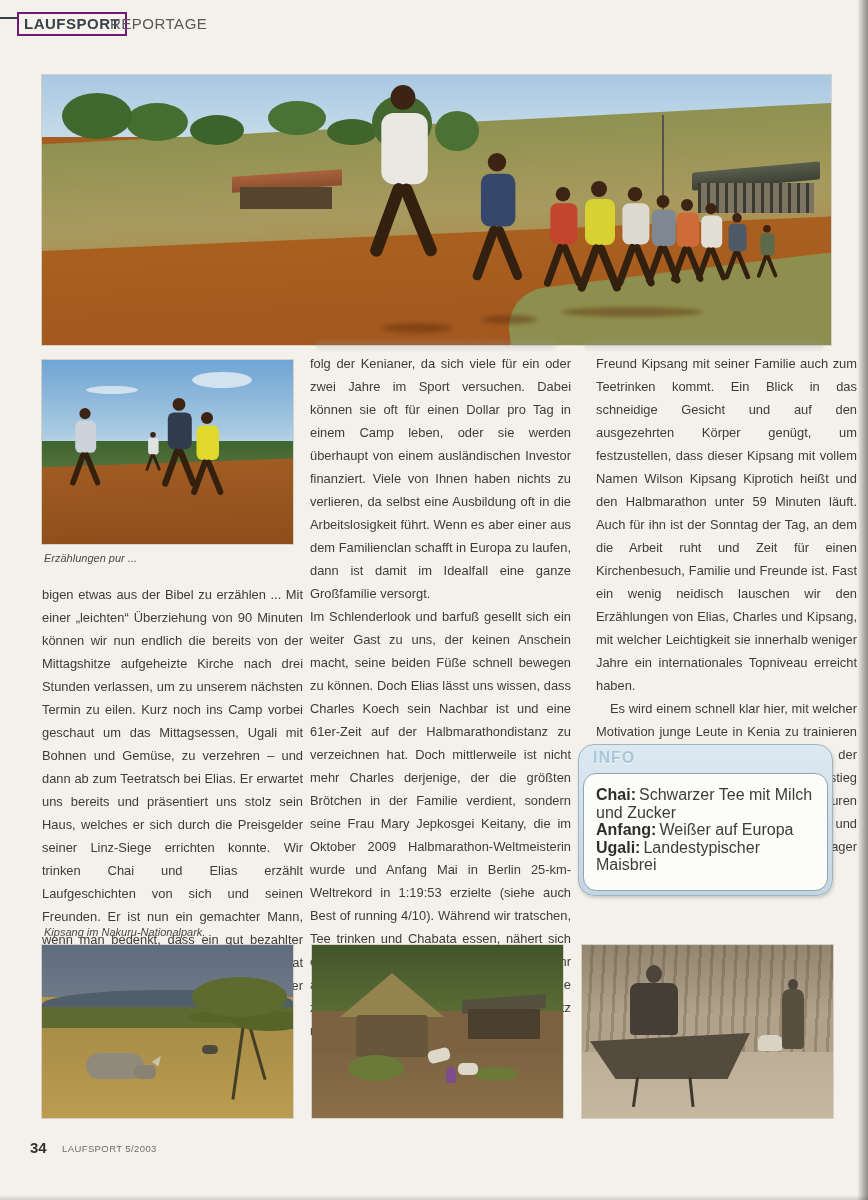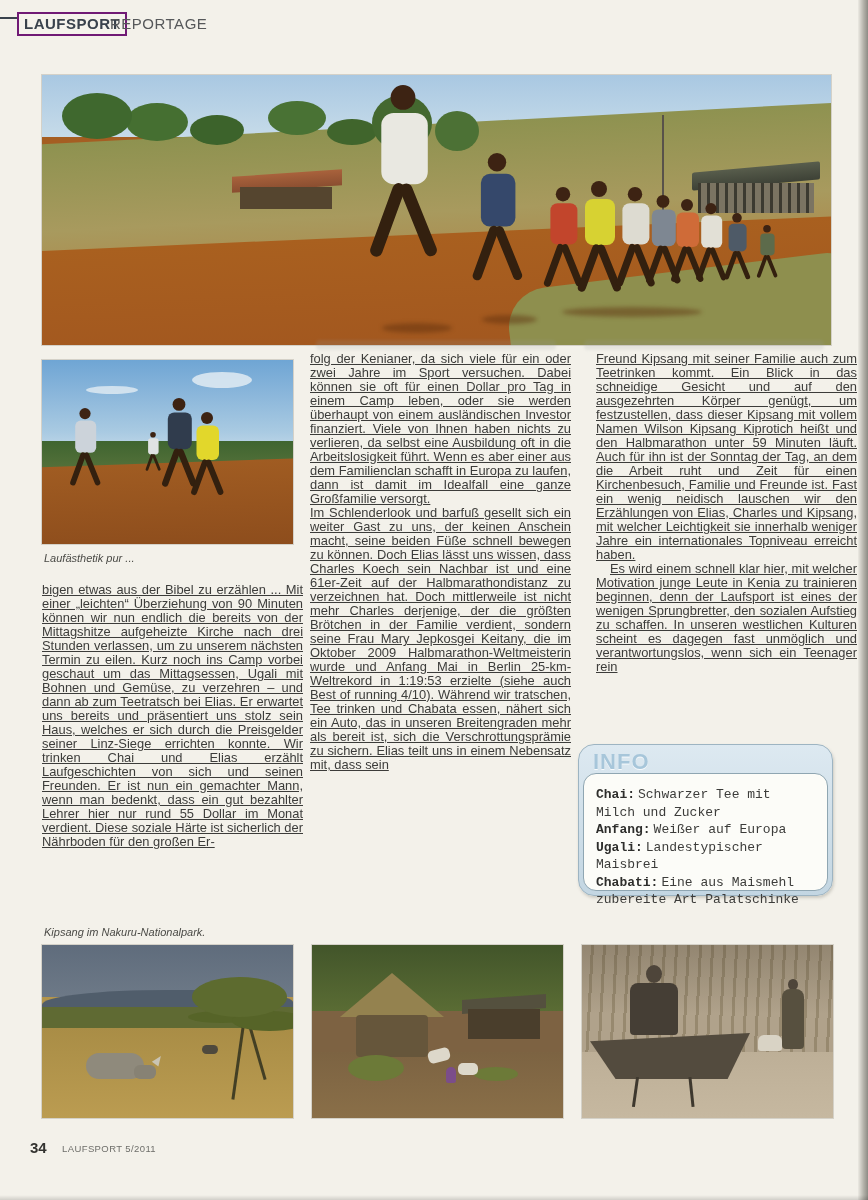--- a/index.html
+++ b/index.html
@@ -54,39 +54,39 @@
   .sidephoto{left:42px;top:360px;width:251px;height:184px;background:#9c5a22;}
   .side-sky{position:absolute;left:0;top:0;width:100%;height:52%;
     background:linear-gradient(180deg,#6fa5d4,#a9cae2 75%,#c8dcea);}
   .side-trees{position:absolute;left:0;top:44%;width:100%;height:16%;
     background:linear-gradient(180deg,#3f6530,#55713a);border-radius:0 0 0 0;}
   .side-dirt{position:absolute;left:-10px;top:56%;width:106%;height:50%;
     background:linear-gradient(180deg,#a05c22,#8c4c1c);transform:rotate(-2deg);}
   .sidephoto-caption{position:absolute;left:44px;top:552px;}
 
   
-  .col{position:absolute;width:261px;font-size:12.9px;line-height:14px;color:#3c3c3a;
-    text-align:justify;text-decoration:underline;}
+  .col{position:absolute;width:261px;font-size:12.9px;line-height:23px;color:#3c3c3a;
+    text-align:justify;}
   .col p{margin:0;}
   .col1{left:42px;top:583px;}
   .col2{left:310px;top:352px;}
   .col3{left:596px;top:352px;}
   .col-heading{font-weight:bold;font-size:14.5px;color:#2f2f2d;margin:14px 0 4px 0;text-align:left;}
   .indent{text-indent:14px;}
   .bleed{position:absolute;height:10px;border-radius:4px;background:#9aa0a4;opacity:.16;filter:blur(1.5px);}
 
   
   .infobox{position:absolute;left:578px;top:744px;width:253px;height:150px;
     background:linear-gradient(180deg,#dde9f1,#c3d6e2);border:1px solid #9db4c2;border-radius:16px;
     box-shadow:1px 2px 3px rgba(90,90,80,.25);}
-  .infobox-title{position:absolute;left:14px;top:4px;font-size:22px;font-weight:bold;letter-spacing:1px;
+  .infobox-title{position:absolute;left:14px;top:4px;font-size:16px;font-weight:bold;letter-spacing:1px;
     color:#a7c6da;text-shadow:0 1px 0 rgba(255,255,255,.8);}
   .infobox-inner{position:absolute;left:4px;right:4px;top:28px;bottom:4px;background:#fcfcf8;
     border:1px solid #8fa6b2;border-radius:13px;padding:12px 10px 8px 12px;box-sizing:border-box;}
-  .info-item{font-size:13px;line-height:17.5px;color:#3c3c3a;font-family:Liberation Mono, monospace;}
+  .info-item{font-size:16px;line-height:17.5px;color:#3c3c3a;}
   .info-term{font-weight:bold;color:#2e2e2c;}
   .info-def{margin-left:3px;}
 
   
   .bcaption-left{position:absolute;left:44px;top:926px;}
   .bcaption-mid{position:absolute;left:313px;top:926px;width:540px;}
   .bphoto{top:945px;width:251px;height:173px;}
   .bp1{left:42px;background:#b3954c;}
   .bp2{left:312px;background:#7d6242;}
   .bp3{left:582px;background:#b2a48d;}
@@ -265,21 +265,21 @@
       </div>
     <div class="runner" style="left:156px;top:52px;transform:scale(1.5);--shirt:#e2d72b;">
         <span class="r-head"></span>
         <span class="r-torso"></span>
         <span class="r-legs">
           <i></i>
           <i></i>
         </span>
       </div>
   </div>
-  <div class="caption sidephoto-caption">Laufästhetik pur ...</div>
+  <div class="caption sidephoto-caption">Erzählungen pur ...</div>
 
   <div class="bleed" style="left:316px;top:340px;width:240px;"></div>
   <div class="bleed" style="left:584px;top:340px;width:240px;"></div>
 
   <div class="col col1">
     <p>bigen etwas aus der Bibel zu erzählen ... Mit einer „leichten“ Überziehung von 90 Minuten können wir nun endlich die bereits von der Mittagshitze aufgeheizte Kirche nach drei Stunden verlassen, um zu unserem nächsten Termin zu eilen. Kurz noch ins Camp vorbei geschaut um das Mittagsessen, Ugali mit Bohnen und Gemüse, zu verzehren – und dann ab zum Teetratsch bei Elias. Er erwartet uns bereits und präsentiert uns stolz sein Haus, welches er sich durch die Preisgelder seiner Linz-Siege errichten konnte. Wir trinken Chai und Elias erzählt Laufgeschichten von sich und seinen Freunden. Er ist nun ein gemachter Mann, wenn man bedenkt, dass ein gut bezahlter Lehrer hier nur rund 55 Dollar im Monat verdient. Diese soziale Härte ist sicherlich der Nährboden für den großen Er-</p>
   </div>
 
   <div class="col col2">
     <p>folg der Kenianer, da sich viele für ein oder zwei Jahre im Sport versuchen. Dabei können sie oft für einen Dollar pro Tag in einem Camp leben, oder sie werden überhaupt von einem ausländischen Investor finanziert. Viele von Ihnen haben nichts zu verlieren, da selbst eine Ausbildung oft in die Arbeitslosigkeit führt. Wenn es aber einer aus dem Familienclan schafft in Europa zu laufen, dann ist damit im Idealfall eine ganze Großfamilie versorgt.</p>
@@ -290,21 +290,20 @@
     <p>Freund Kipsang mit seiner Familie auch zum Teetrinken kommt. Ein Blick in das schneidige Gesicht und auf den ausgezehrten Körper genügt, um festzustellen, dass dieser Kipsang mit vollem Namen Wilson Kipsang Kiprotich heißt und den Halbmarathon unter 59 Minuten läuft. Auch für ihn ist der Sonntag der Tag, an dem die Arbeit ruht und Zeit für einen Kirchenbesuch, Familie und Freunde ist. Fast ein wenig neidisch lauschen wir den Erzählungen von Elias, Charles und Kipsang, mit welcher Leichtigkeit sie innerhalb weniger Jahre ein internationales Topniveau erreicht haben.</p>
     <p class="indent">Es wird einem schnell klar hier, mit welcher Motivation junge Leute in Kenia zu trainieren beginnen, denn der Laufsport ist eines der wenigen Sprungbretter, den sozialen Aufstieg zu schaffen. In unseren westlichen Kulturen scheint es dagegen fast unmöglich und verantwortungslos, wenn sich ein Teenager rein</p>
   </div>
 
   <div class="infobox">
     <div class="infobox-title">INFO</div>
     <div class="infobox-inner">
       <div class="info-item"><span class="info-term">Chai:</span><span class="info-def">Schwarzer Tee mit Milch und Zucker</span></div>
       <div class="info-item"><span class="info-term">Anfang:</span><span class="info-def">Weißer auf Europa</span></div>
       <div class="info-item"><span class="info-term">Ugali:</span><span class="info-def">Landestypischer Maisbrei</span></div>
-      <div class="info-item"><span class="info-term">Chabati:</span><span class="info-def">Eine aus Maismehl zubereite Art Palatschinke</span></div>
     </div>
   </div>
 
   <div class="caption bcaption-left">Kipsang im Nakuru-Nationalpark.</div>
 
   <div class="photo bphoto bp1">
     <div class="bp1-sky"></div>
     <div class="bp1-mountain"></div>
     <div class="bp1-bush"></div>
     <div class="bp1-grass"></div>
@@ -338,17 +337,17 @@
     <div class="figure-dark" style="left:48px;top:38px;width:48px;height:52px;"></div>
     <div class="barrow" style="left:8px;top:88px;width:160px;height:46px;"></div>
     <div class="acacia-trunk" style="left:52px;top:132px;height:30px;background:#3e382e;"></div>
     <div class="acacia-trunk" style="left:108px;top:132px;height:30px;background:#3e382e;transform:rotate(-6deg);"></div>
     <div class="fig-head" style="left:206px;top:34px;width:10px;height:11px;"></div>
     <div class="figure-dark" style="left:200px;top:44px;width:22px;height:60px;background:#57503f;"></div>
     <div class="dog" style="left:176px;top:90px;width:24px;height:16px;"></div>
   </div>
 
   <div class="footer-num">34</div>
-  <div class="footer-mag">LAUFSPORT 5/2011</div>
+  <div class="footer-mag">LAUFSPORT 5/2003</div>
 
   <div class="scan-edge-right"></div>
   <div class="scan-edge-bottom"></div>
 </div>
 
 </body></html>

